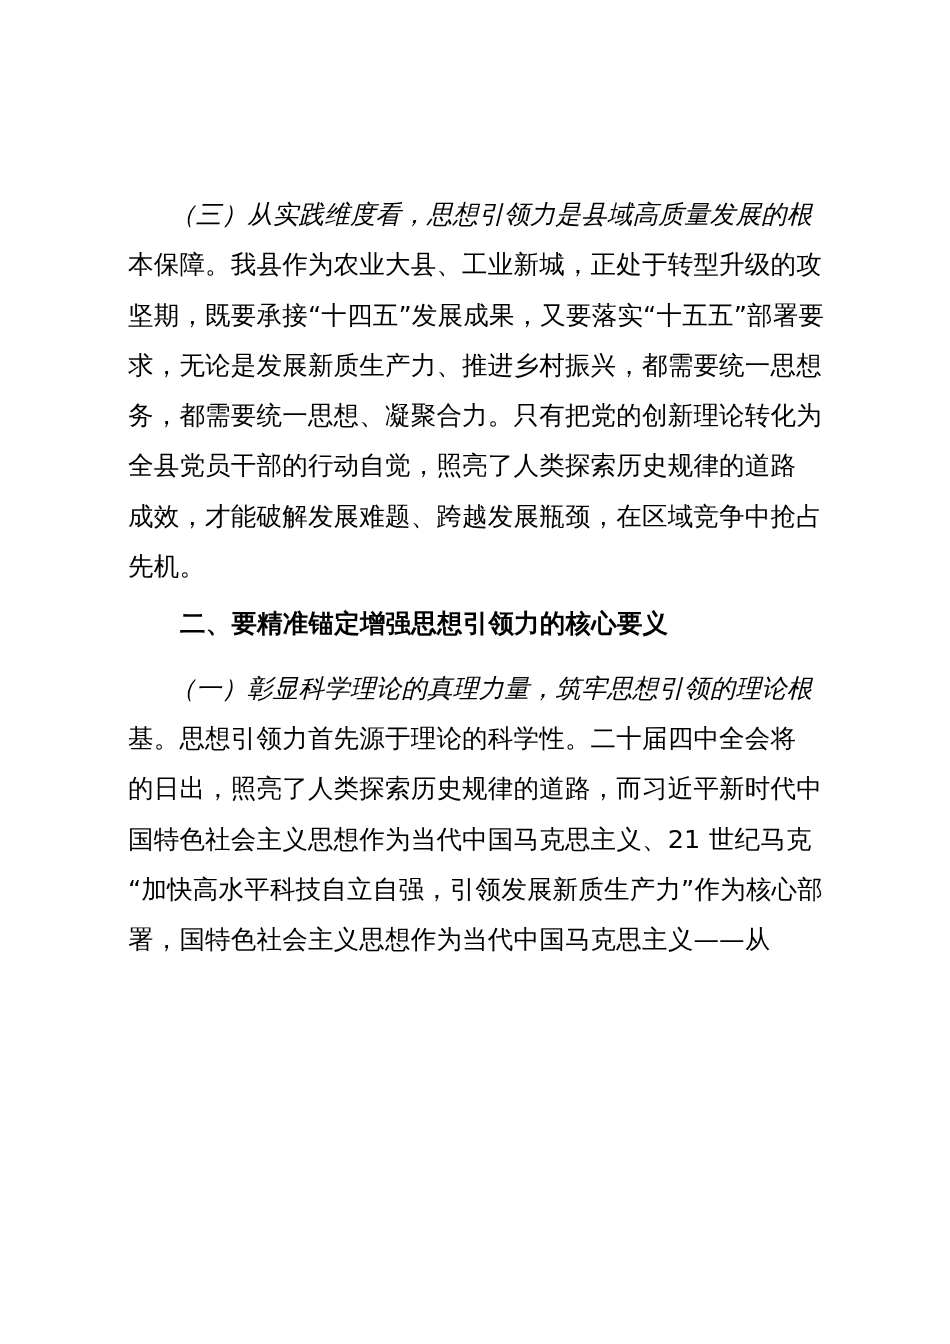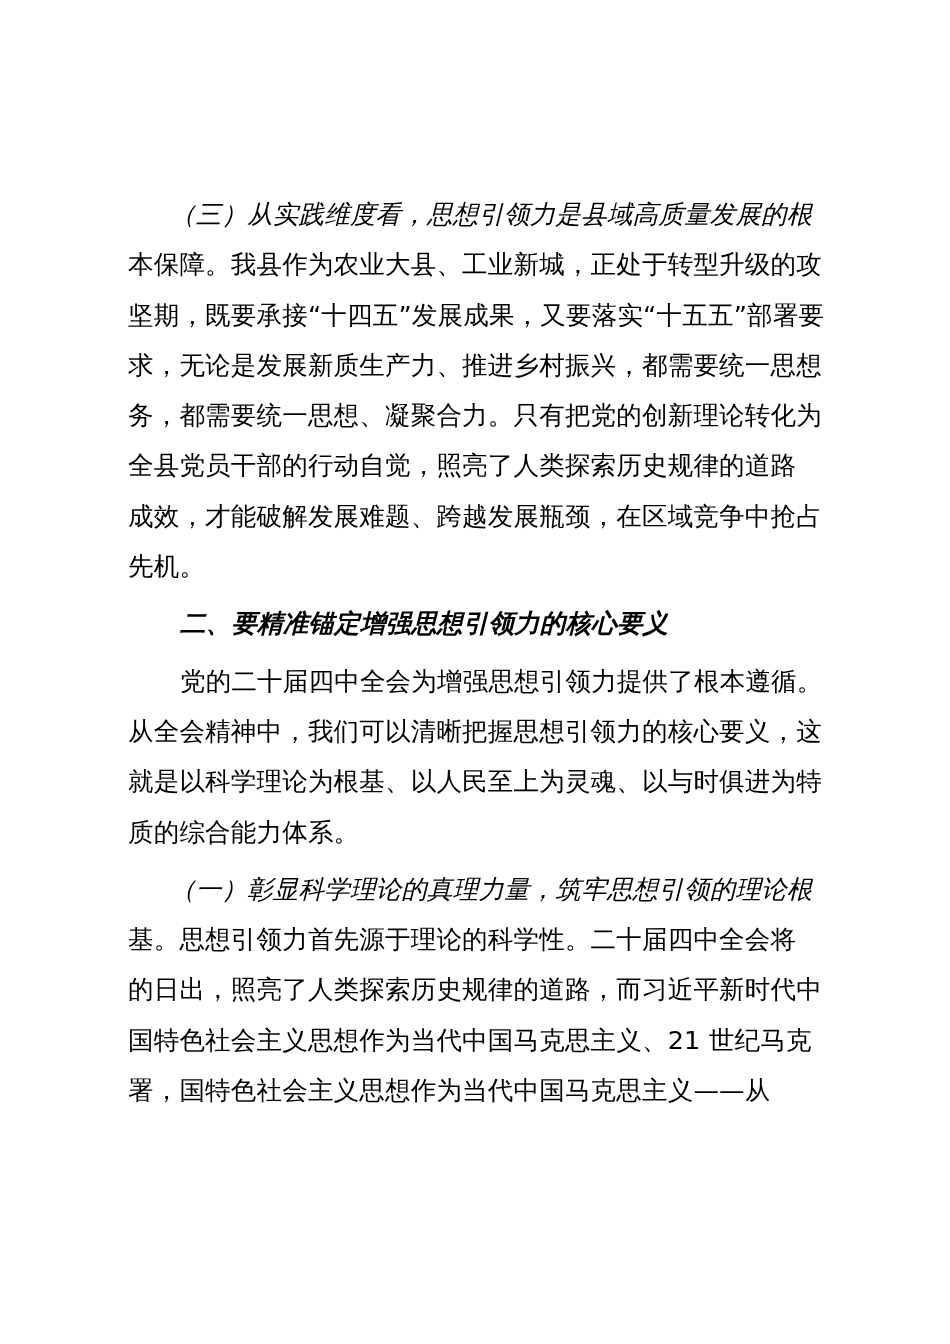--- a/index.html
+++ b/index.html
@@ -31,21 +31,20 @@
     .indent {
       padding-left: 52px;
     }
     .indent-paren {
       padding-left: 42px;
       font-style: italic;
     }
     .heading {
       font-weight: bold;
       padding-left: 52px;
-      font-style: italic;
     }
     .gap {
       height: 7px;
     }
   </style>
 </head>
 <body>
 
 <div class="page">
 
@@ -59,30 +58,25 @@
     <div class="line">成效，才能破解发展难题、跨越发展瓶颈，在区域竞争中抢占</div>
     <div class="line">先机。</div>
   </div>
 
   <div class="gap"></div>
 
   <div class="line heading">二、要精准锚定增强思想引领力的核心要义</div>
 
   <div class="gap"></div>
 
-  <div>
-    <div class="line indent">党的二十届四中全会为增强思想引领力提供了根本遵循。</div>
-    <div class="line">从全会精神中，我们可以清晰把握思想引领力的核心要义，这</div>
-    <div class="line">就是以科学理论为根基、以人民至上为灵魂、以与时俱进为特</div>
-    <div class="line">质的综合能力体系。</div>
-  </div>
 
   <div class="gap"></div>
 
   <div>
     <div class="line indent-paren">（一）彰显科学理论的真理力量，筑牢思想引领的理论根</div>
     <div class="line">基。思想引领力首先源于理论的科学性。二十届四中全会将</div>
     <div class="line">的日出，照亮了人类探索历史规律的道路，而习近平新时代中</div>
     <div class="line">国特色社会主义思想作为当代中国马克思主义、21 世纪马克</div>
+    <div class="line">“加快高水平科技自立自强，引领发展新质生产力”作为核心部</div>
     <div class="line">署，国特色社会主义思想作为当代中国马克思主义——从</div>
   </div>
 
 </div>
 
 </body></html>

